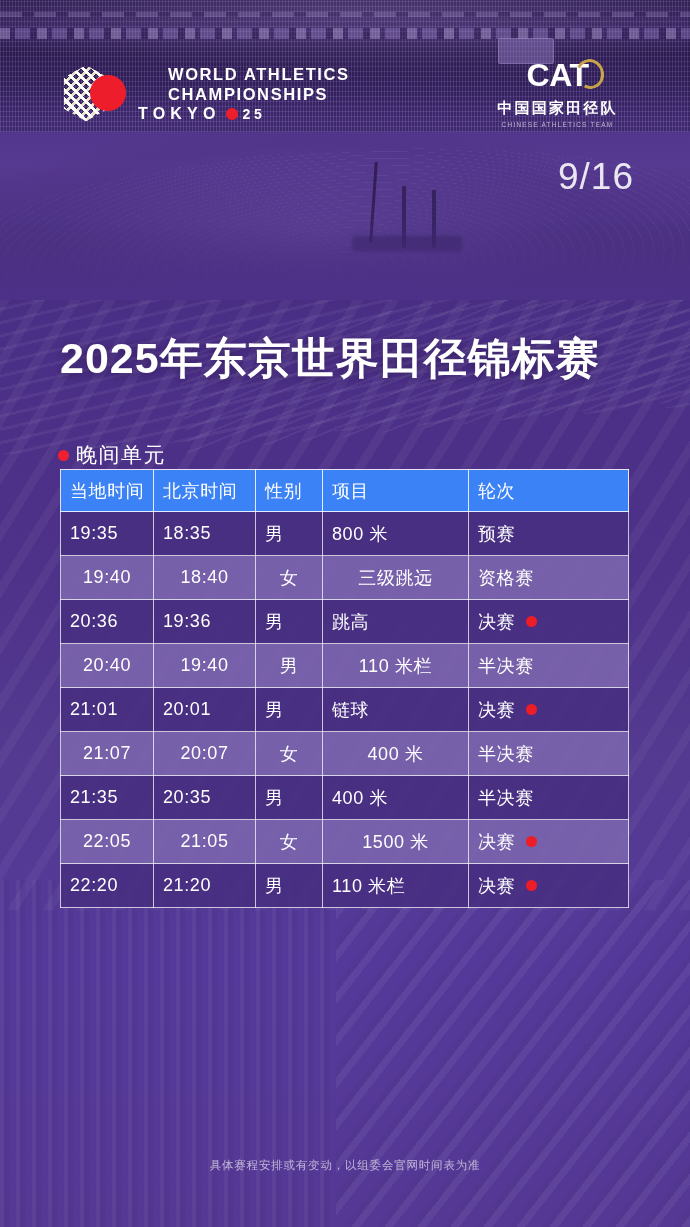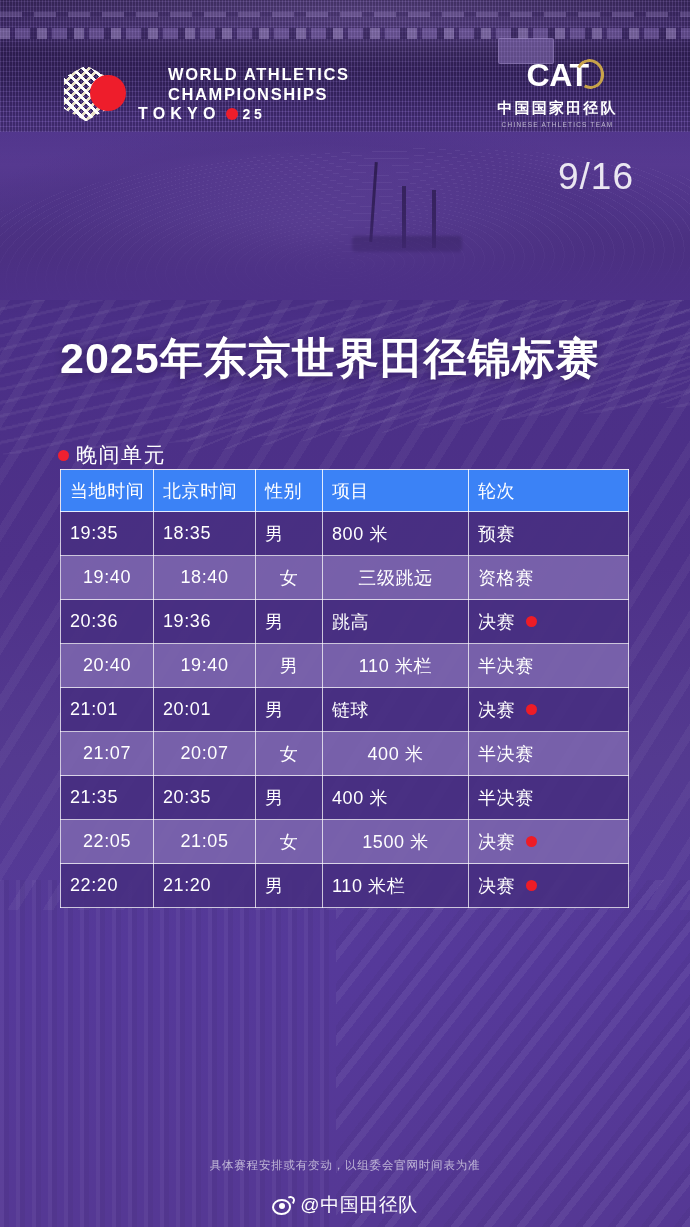--- a/index.html
+++ b/index.html
@@ -720,22 +720,14 @@
               <span>决赛</span>
               <span class="final-dot"></span>
             </span>
           </td>
         </tr>
       </tbody>
   </table>
 
   <div class="footnote">具体赛程安排或有变动，以组委会官网时间表为准</div>
 
-  <div class="weibo">
-    <span class="weibo-icon">
-      <span class="eye"></span>
-      <span class="pupil"></span>
-      <span class="arc"></span>
-    </span>
-    <span class="weibo-handle">@中国田径队</span>
-  </div>
 
 </div>
 
 </body></html>

